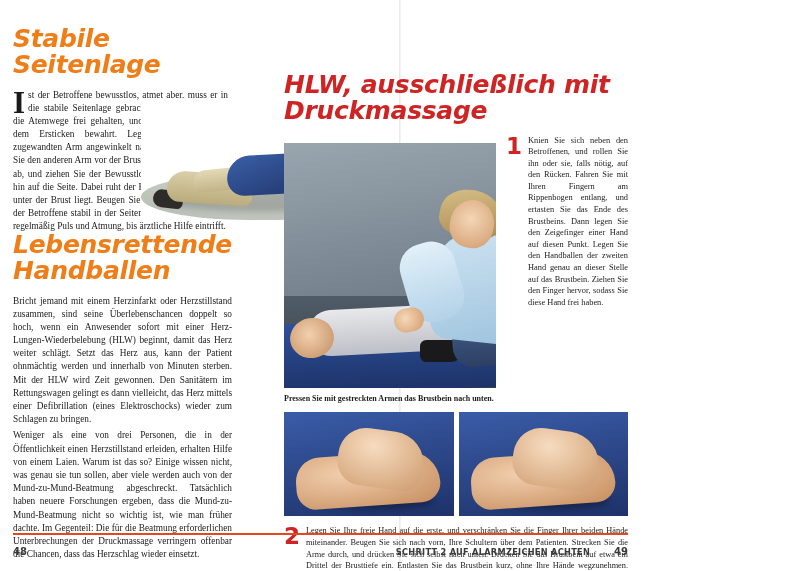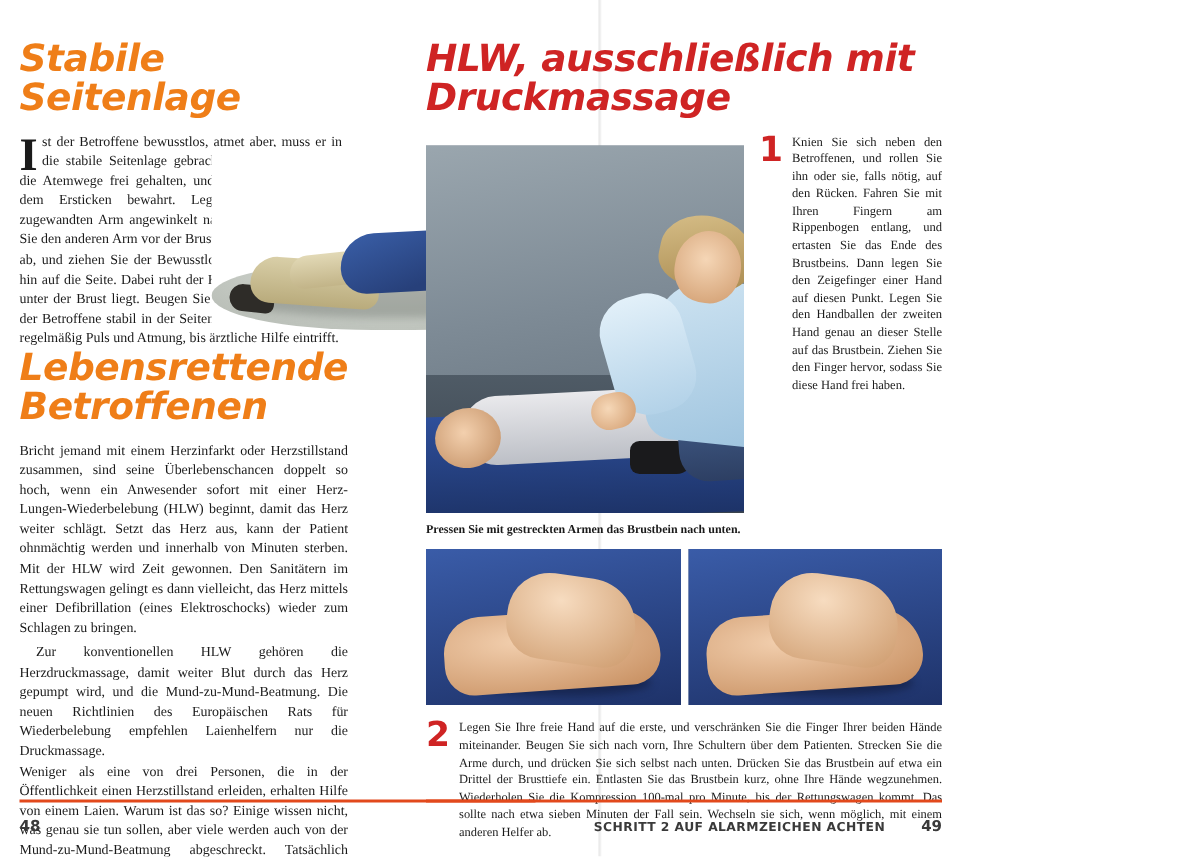--- a/index.html
+++ b/index.html
@@ -24,21 +24,21 @@
   h1.headline {
     font-family: "DejaVu Sans", sans-serif;
     font-weight: bold;
     font-style: italic;
     color: #e2491c;
     font-size: 25px;
     letter-spacing: -0.3px;
     margin: 0 0 10px 0;
     line-height: 1.05;
   }
-  h1.headline.red { color: #cf2424; }
+  h1.headline.red { color: #cf2424; margin-top: 46px; }
   h1.headline.orange { color: #ef7e18; }
 
   .body-text {
     font-size: 9.3px;
     line-height: 1.42;
     color: #1a1a1a;
     text-align: justify;
     margin: 0;
   }
   .body-text.indent { text-indent: 11px; }
@@ -313,24 +313,23 @@
         <div class="leg-khaki2"></div>
         <div class="body-blue"></div>
         <div class="arm-side"></div>
         <div class="head-side"></div>
         <div class="hair-side"></div>
         <div class="hand-side"></div>
       </div>
     </div>
 
     <div class="sec2">
-      <h1 class="headline orange">Lebensrettende Betroffenen</h1>
+      <h1 class="headline orange">Lebensrettende Handballen</h1>
 
       <p class="body-text" style="margin-bottom:3px;">Bricht jemand mit einem Herzinfarkt oder Herzstillstand zusammen, sind seine Überlebenschancen doppelt so hoch, wenn ein Anwesender sofort mit einer Herz-Lungen-Wiederbelebung (HLW) beginnt, damit das Herz weiter schlägt. Setzt das Herz aus, kann der Patient ohnmächtig werden und innerhalb von Minuten sterben. Mit der HLW wird Zeit gewonnen. Den Sanitätern im Rettungswagen gelingt es dann vielleicht, das Herz mittels einer Defibrillation (eines Elektroschocks) wieder zum Schlagen zu bringen.</p>
-      <p class="body-text indent">Zur konventionellen HLW gehören die Herzdruckmassage, damit weiter Blut durch das Herz gepumpt wird, und die Mund-zu-Mund-Beatmung. Die neuen Richtlinien des Europäischen Rats für Wiederbelebung empfehlen Laienhelfern nur die Druckmassage.</p>
 
 
       <p class="body-text">Weniger als eine von drei Personen, die in der Öffentlichkeit einen Herzstillstand erleiden, erhalten Hilfe von einem Laien. Warum ist das so? Einige wissen nicht, was genau sie tun sollen, aber viele werden auch von der Mund-zu-Mund-Beatmung abgeschreckt. Tatsächlich haben neuere Forschungen ergeben, dass die Mund-zu-Mund-Beatmung nicht so wichtig ist, wie man früher dachte. Im Gegenteil: Die für die Beatmung erforderlichen Unterbrechungen der Druckmassage verringern offenbar die Chancen, dass das Herzschlag wieder einsetzt.</p>
 
     </div>
 
     <div class="rule-bottom rule-left"></div>
     <div class="folio folio-left">48</div>
   </div>
 

